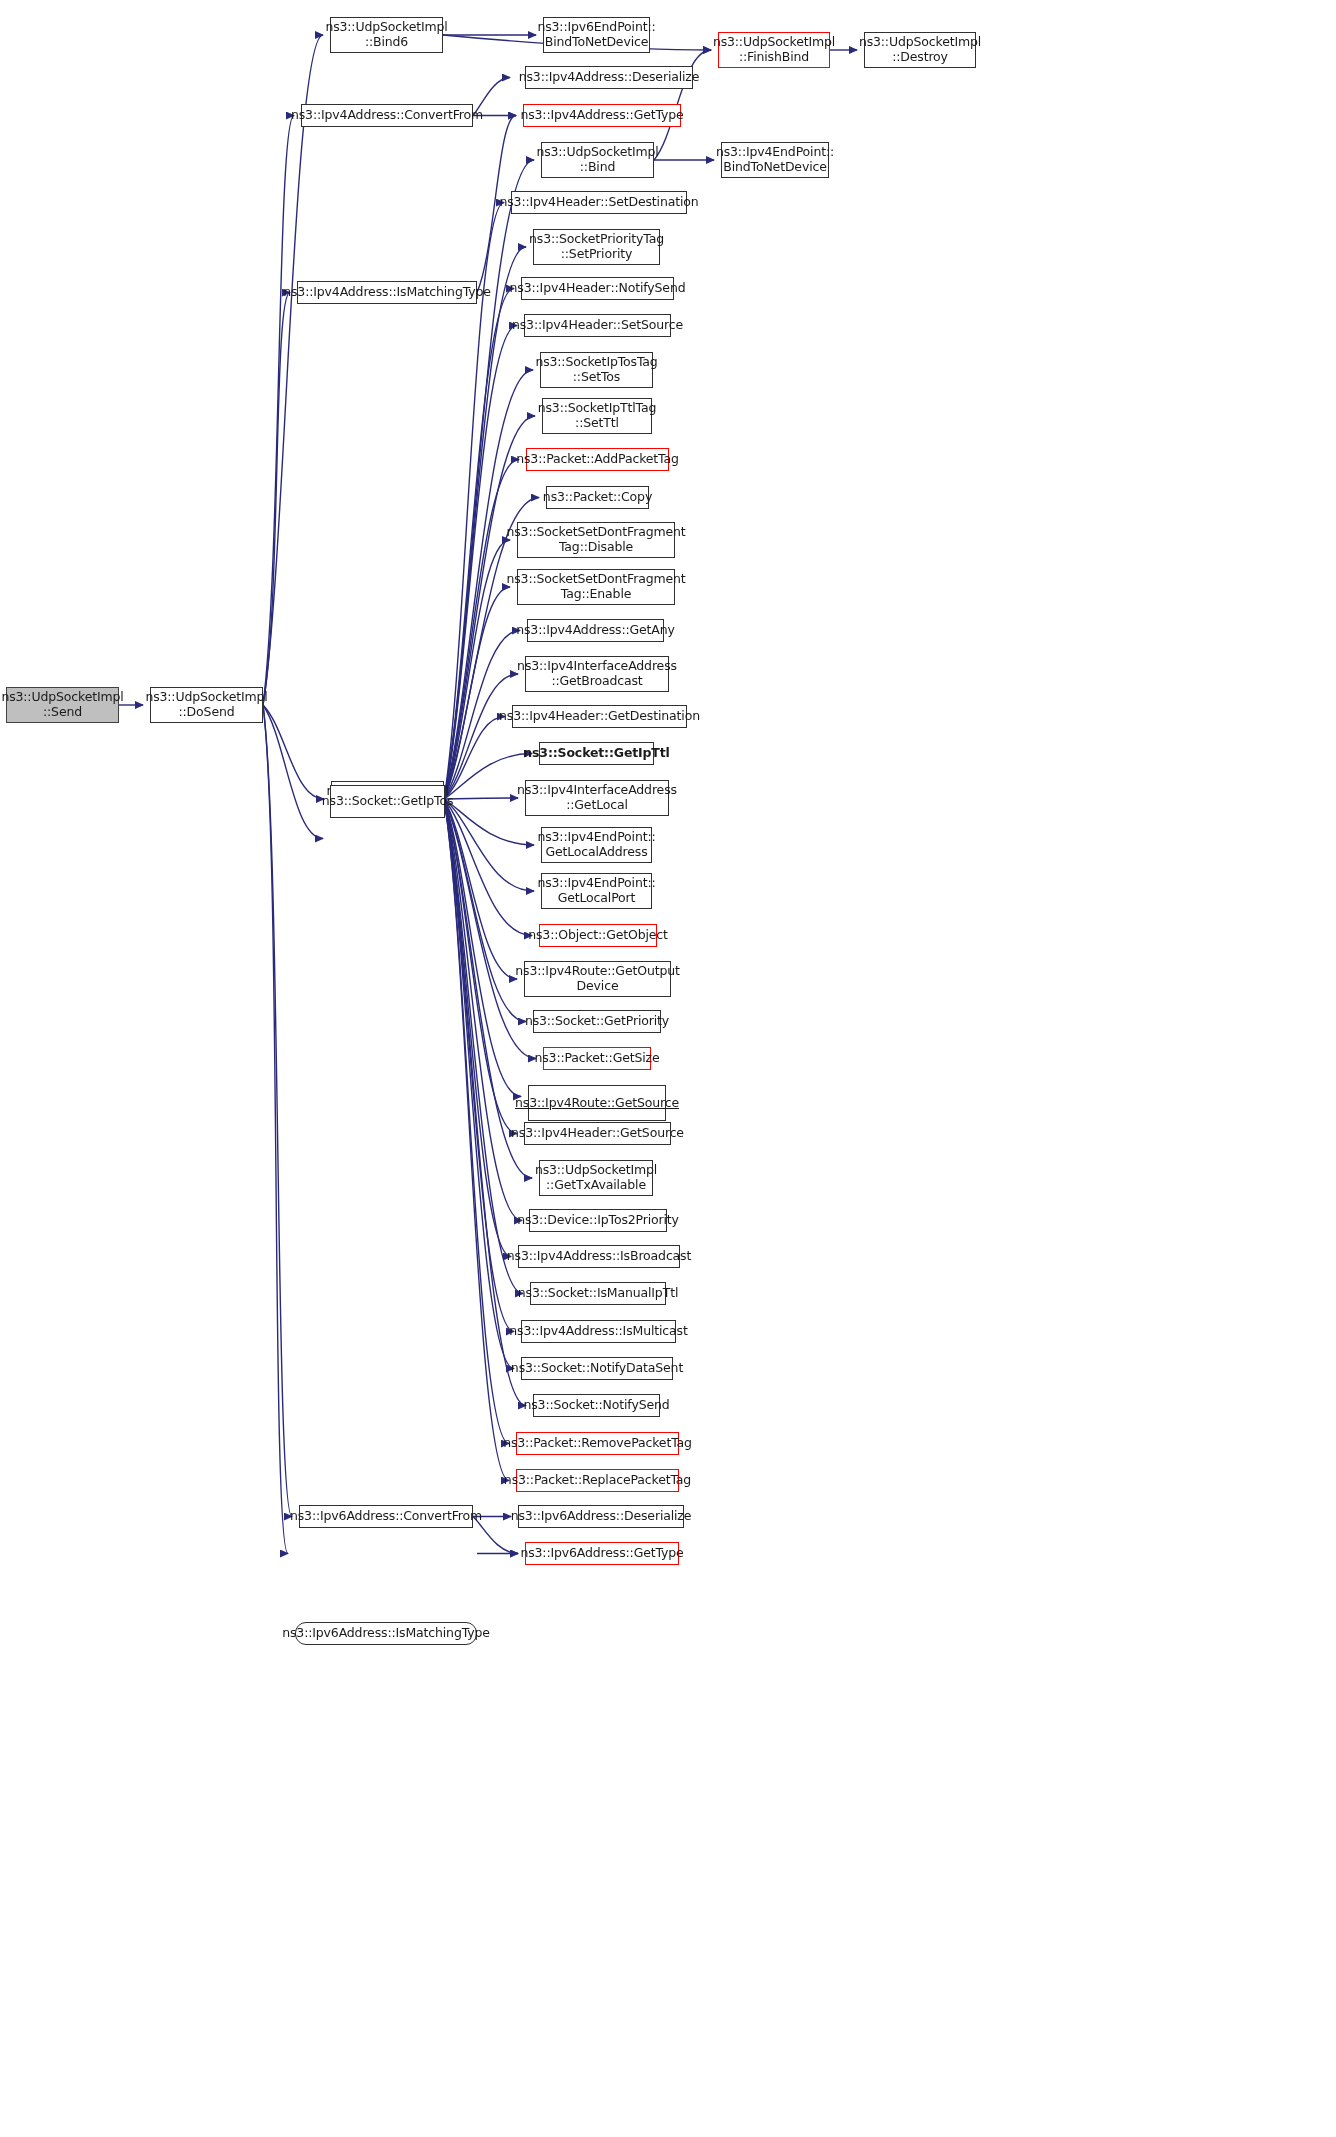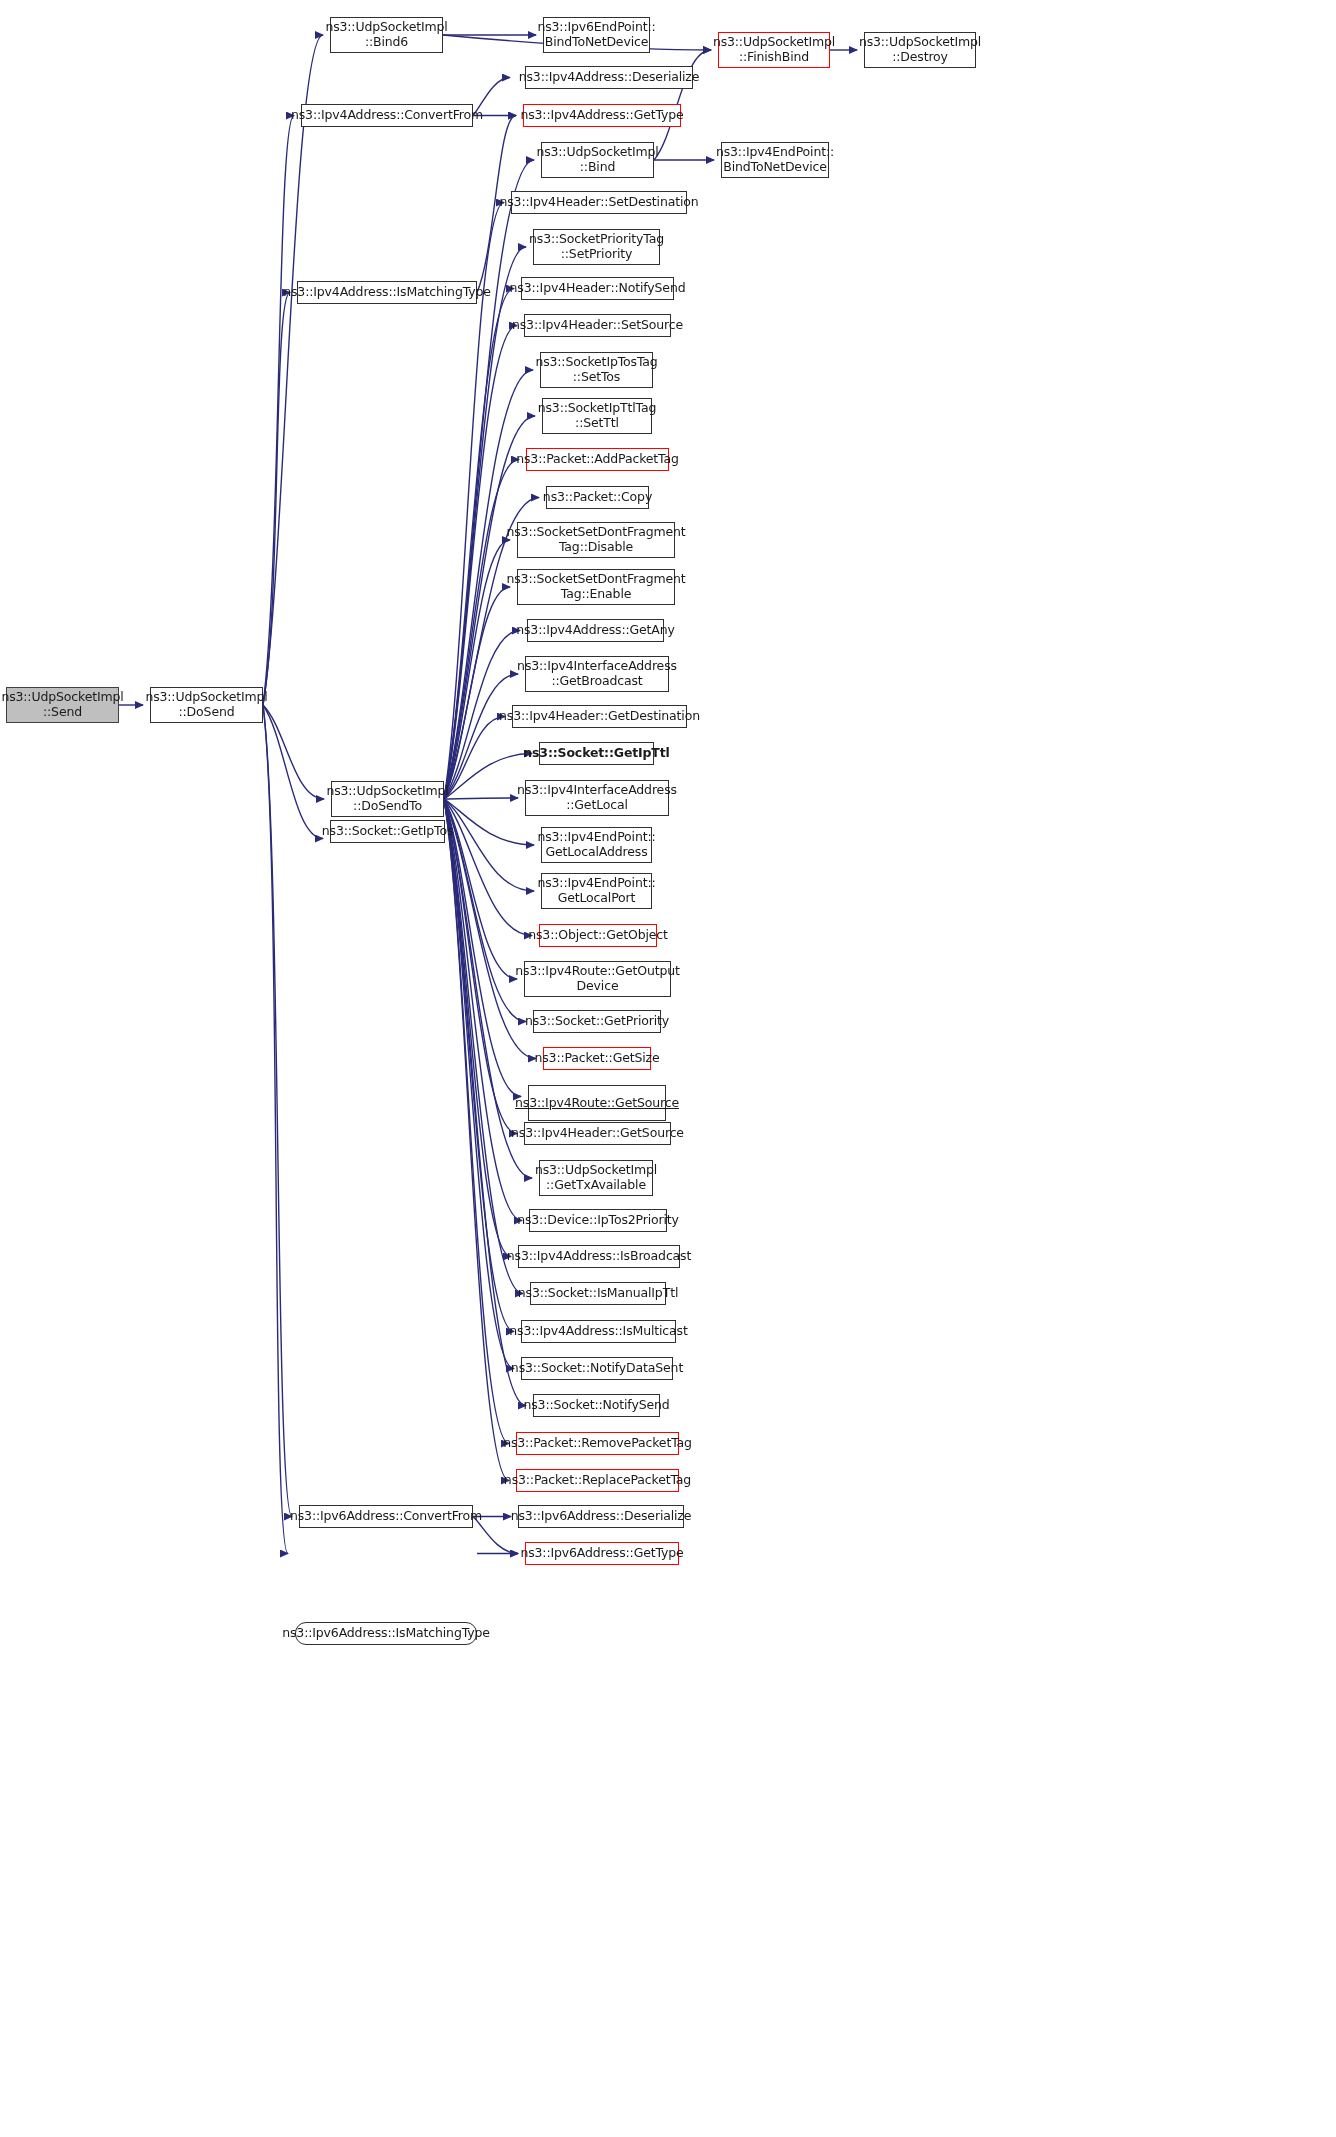--- a/index.html
+++ b/index.html
@@ -115,21 +115,21 @@
       <div class="node current" style="left: 6px; top: 687px; width: 113px; height: 36px;">ns3::UdpSocketImpl
 ::Send</div>
       <div class="node" style="left: 150px; top: 687px; width: 113px; height: 36px;">ns3::UdpSocketImpl
 ::DoSend</div>
       <div class="node" style="left: 330px; top: 17px; width: 113px; height: 36px;">ns3::UdpSocketImpl
 ::Bind6</div>
       <div class="node" style="left: 301px; top: 104px; width: 172px; height: 23px;">ns3::Ipv4Address::ConvertFrom</div>
       <div class="node" style="left: 297px; top: 281px; width: 180px; height: 23px;">ns3::Ipv4Address::IsMatchingType</div>
       <div class="node" style="left: 331px; top: 781px; width: 113px; height: 36px;">ns3::UdpSocketImpl
 ::DoSendTo</div>
-      <div class="node" style="left: 330px; top: 820px; width: 115px; height: 23px;">ns3::Socket::GetIpTos</div>
+      <div class="node" style="left: 330px; top: 785px; width: 115px; height: 33px;">ns3::Socket::GetIpTos</div>
       <div class="node" style="left: 299px; top: 1505px; width: 174px; height: 23px;">ns3::Ipv6Address::ConvertFrom</div>
       <div class="node" style="left: 295px; top: 1622px; width: 182px; height: 23px; border-radius: 11px;">ns3::Ipv6Address::IsMatchingType</div>
       <div class="node" style="left: 543px; top: 17px; width: 107px; height: 36px;">ns3::Ipv6EndPoint::
 BindToNetDevice</div>
       <div class="node" style="left: 517px; top: 66px; width: 168px; height: 23px; margin-left: 8px;">ns3::Ipv4Address::Deserialize</div>
       <div class="node red" style="left: 523px; top: 104px; width: 158px; height: 23px;">ns3::Ipv4Address::GetType</div>
       <div class="node" style="left: 541px; top: 142px; width: 113px; height: 36px;">ns3::UdpSocketImpl
 ::Bind</div>
       <div class="node" style="left: 511px; top: 191px; width: 176px; height: 23px;">ns3::Ipv4Header::SetDestination</div>
       <div class="node" style="left: 533px; top: 229px; width: 127px; height: 36px;">ns3::SocketPriorityTag

